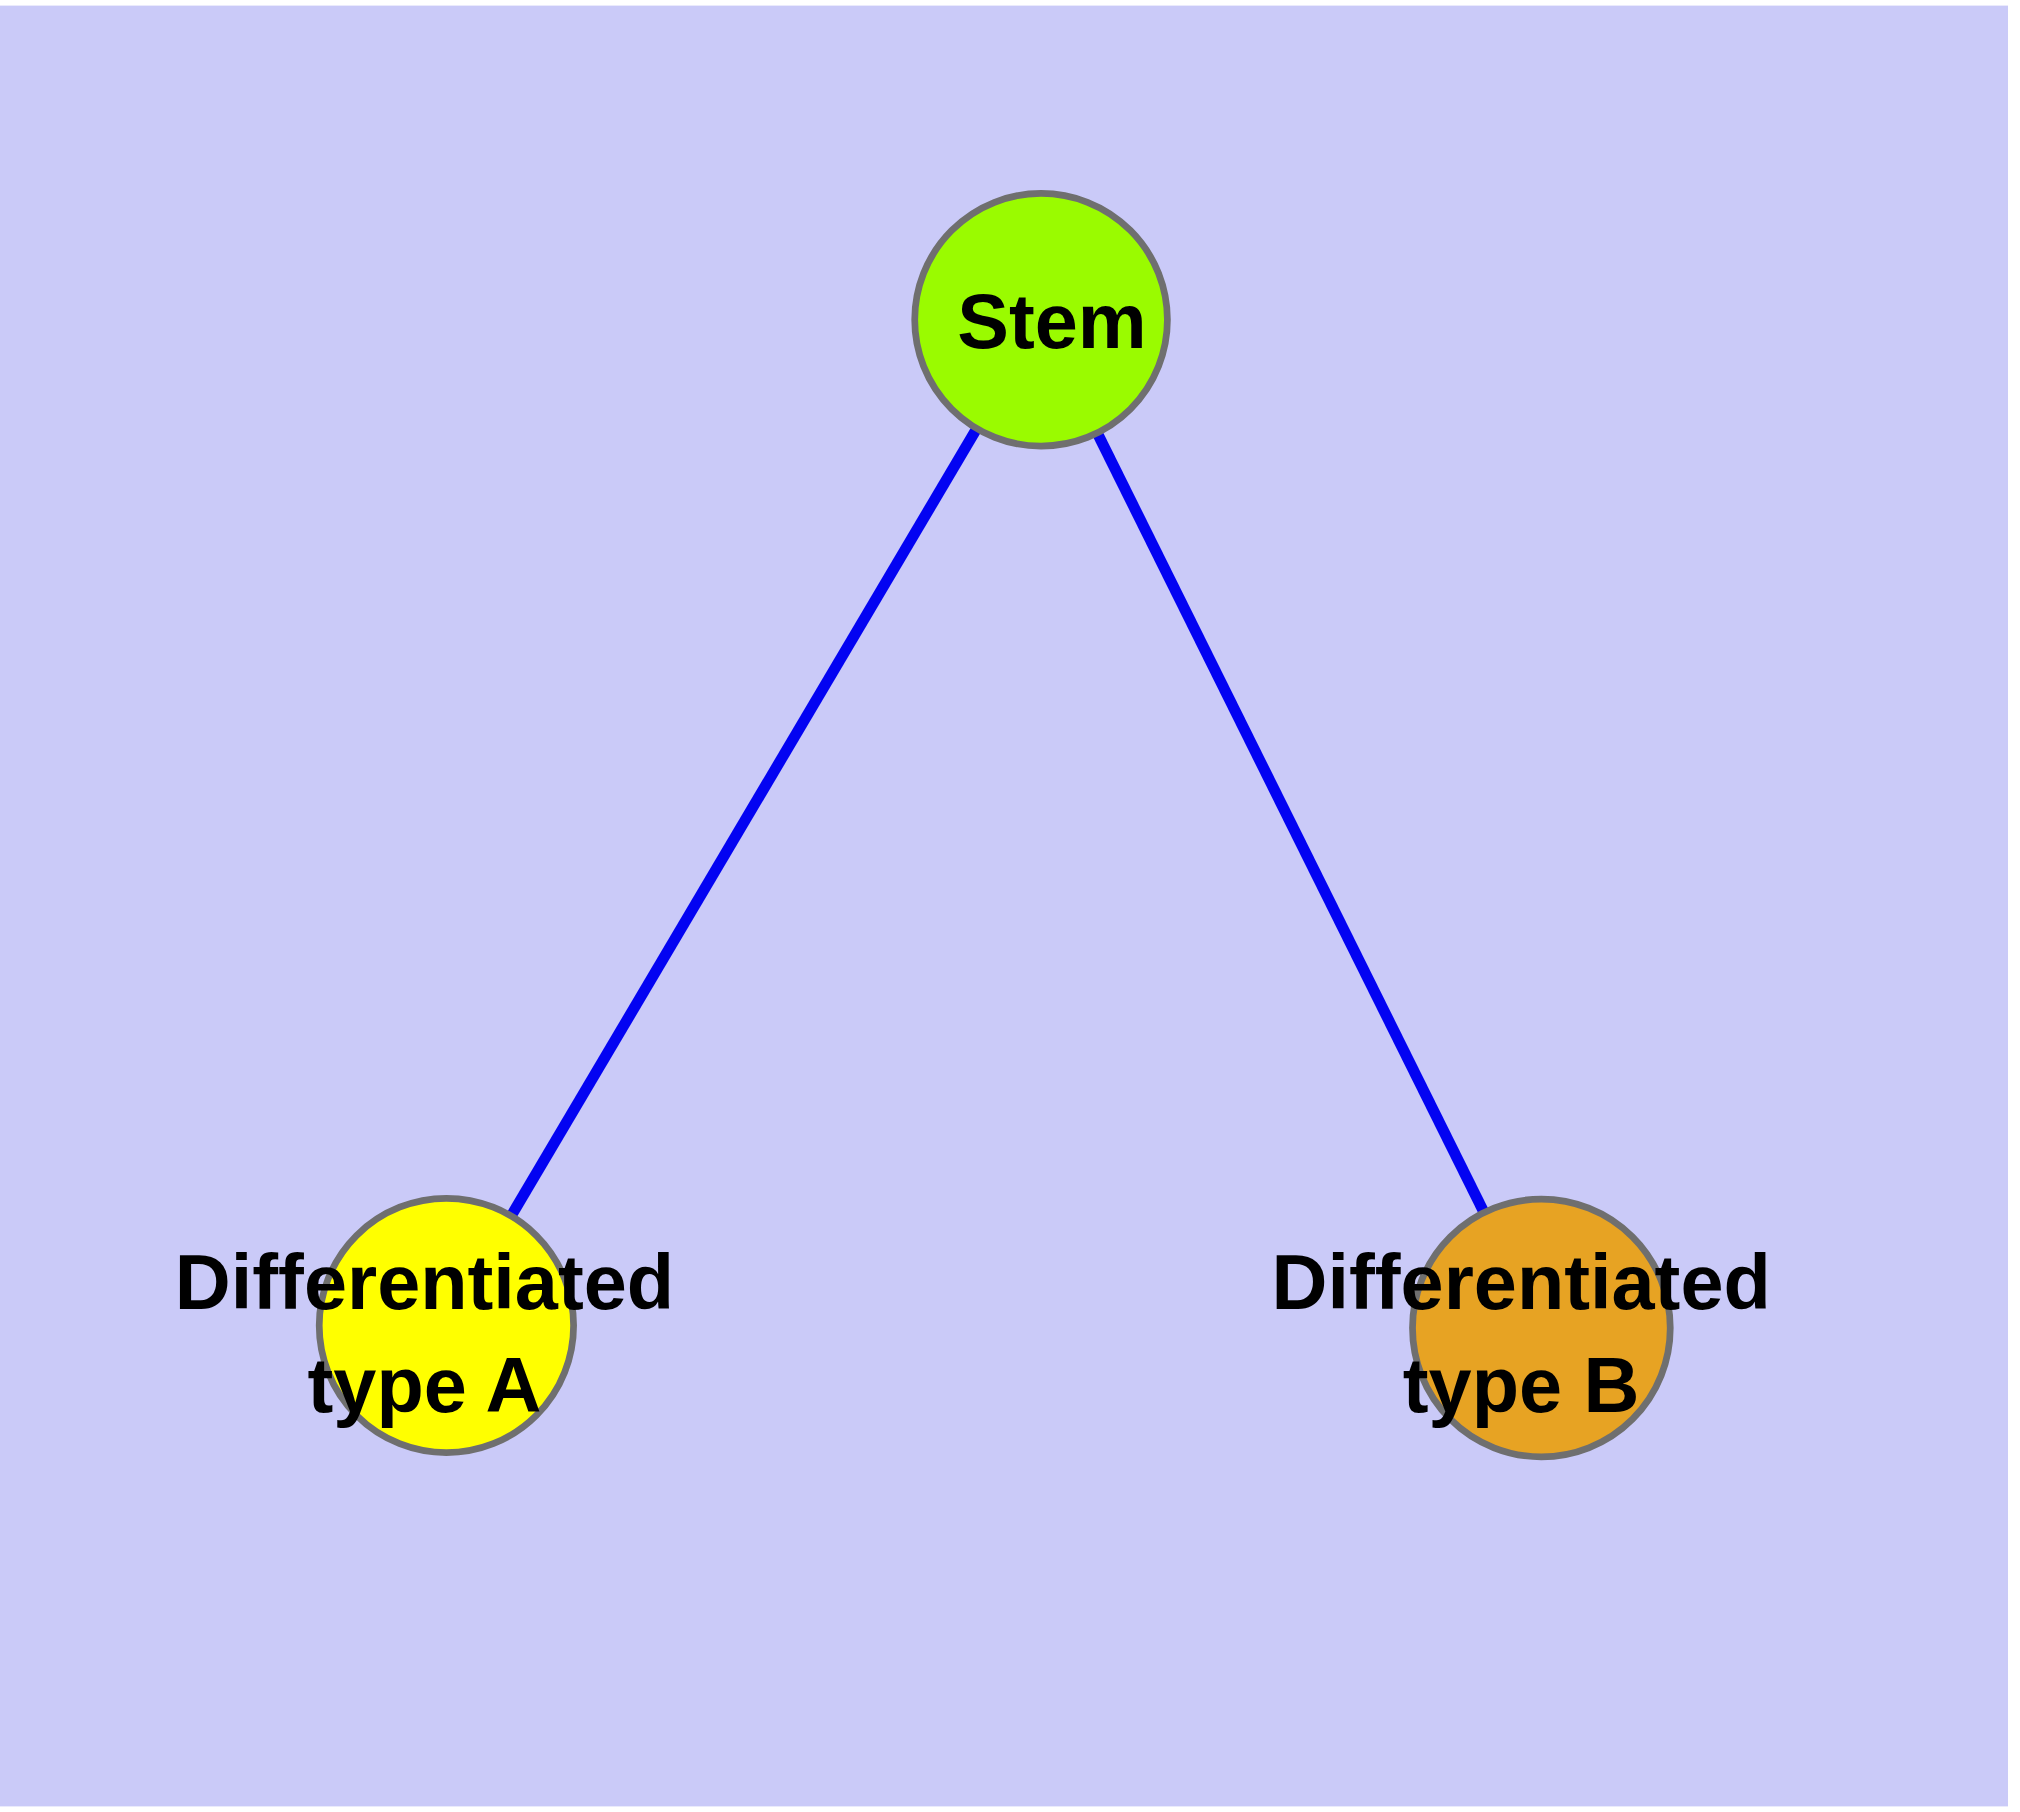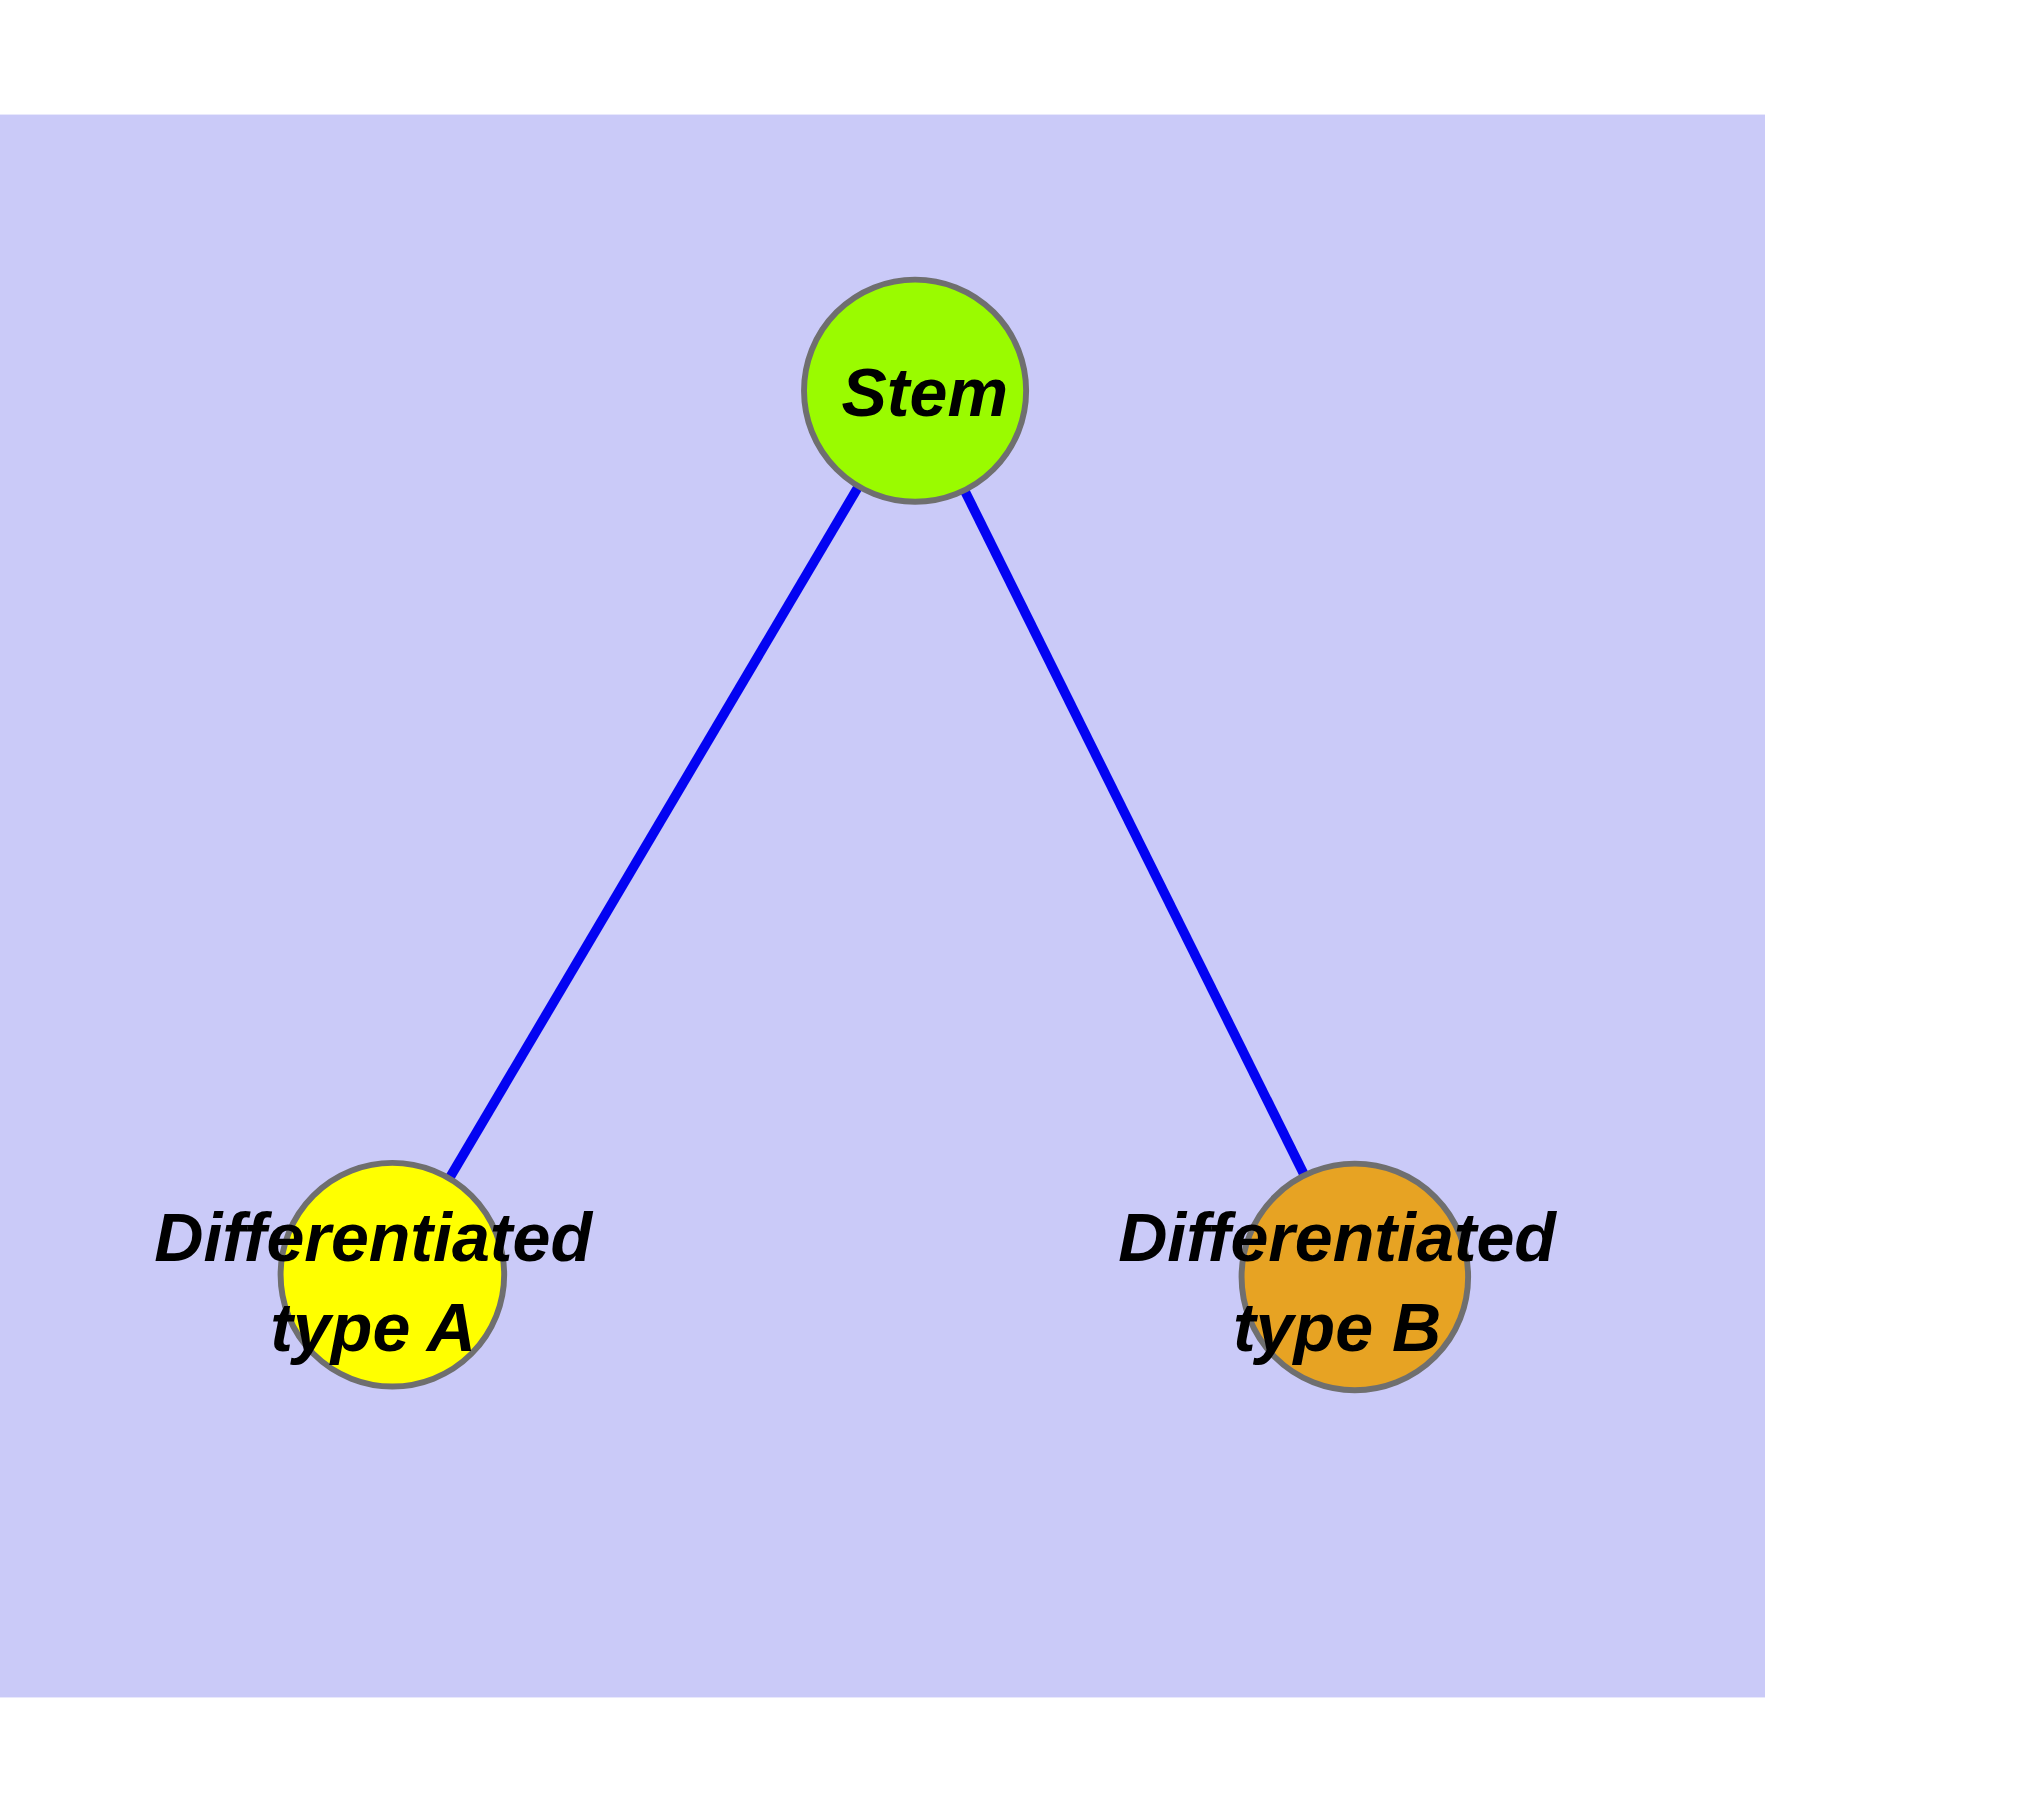--- a/index.html
+++ b/index.html
@@ -2,24 +2,23 @@
 <html style="font-size:13.6px"><head>
 <meta charset="utf-8">
 <style>
   html, body {
     margin: 0;
     padding: 0;
     background: #ffffff;
   }
   .stage {
     position: relative;
-    width: 1765px;
+    width: 2008px;
     height: 1812px;
     overflow: hidden;
-    font-style: italic;
   }
   .stage svg {
     display: block;
     width: 100%;
     height: 100%;
   }
   .edge {
     stroke-width: 13px;
     fill: none;
     stroke-linecap: butt;

